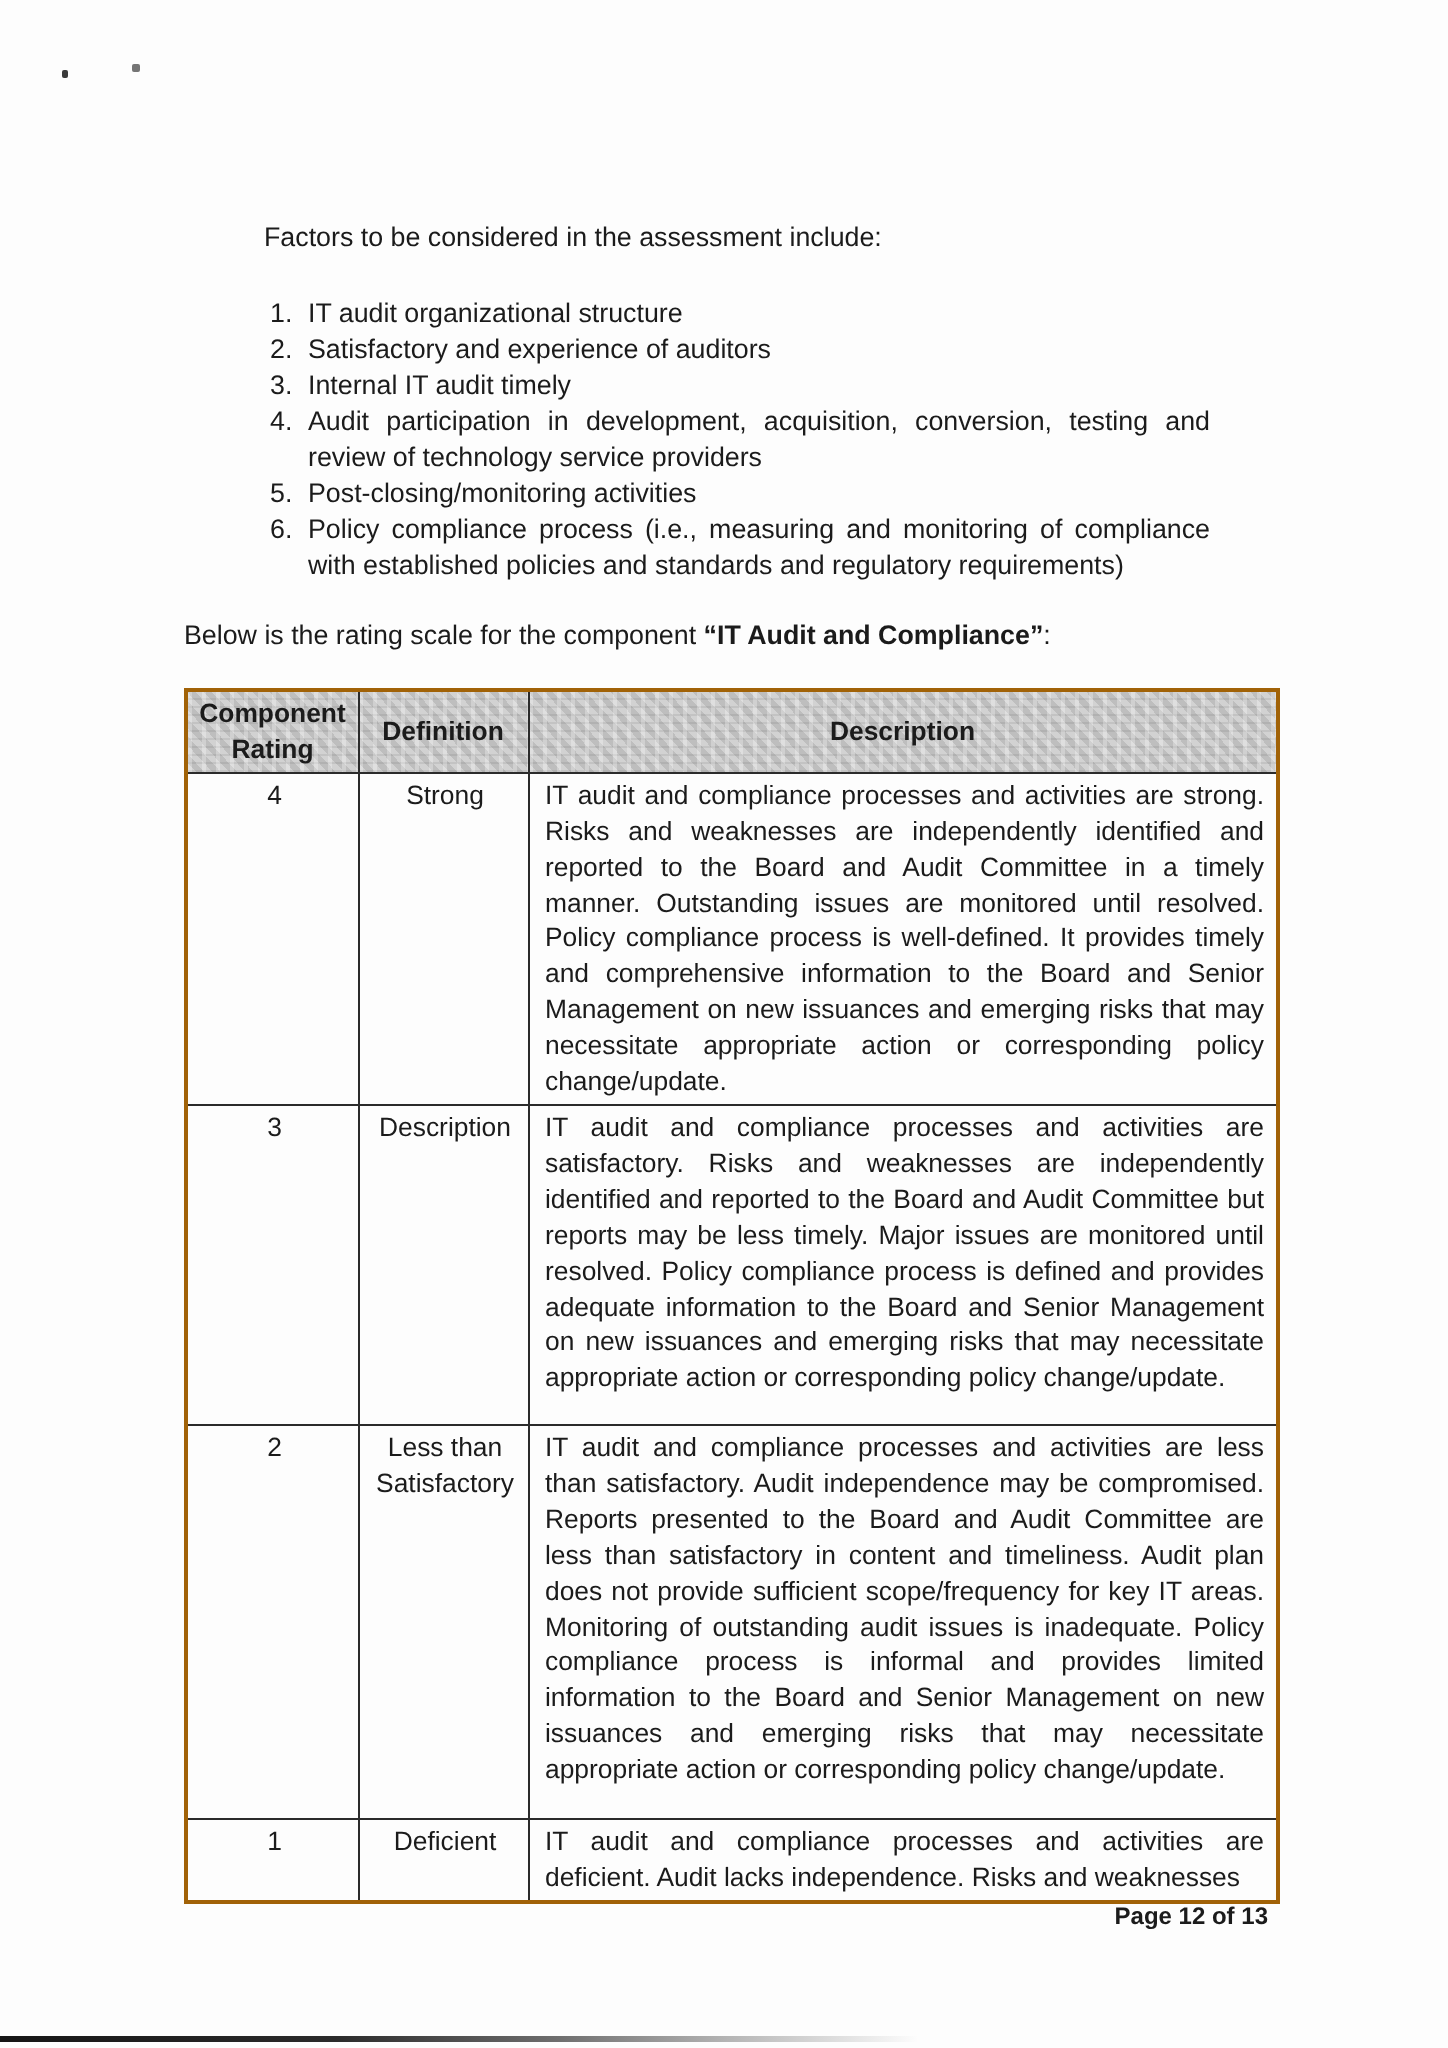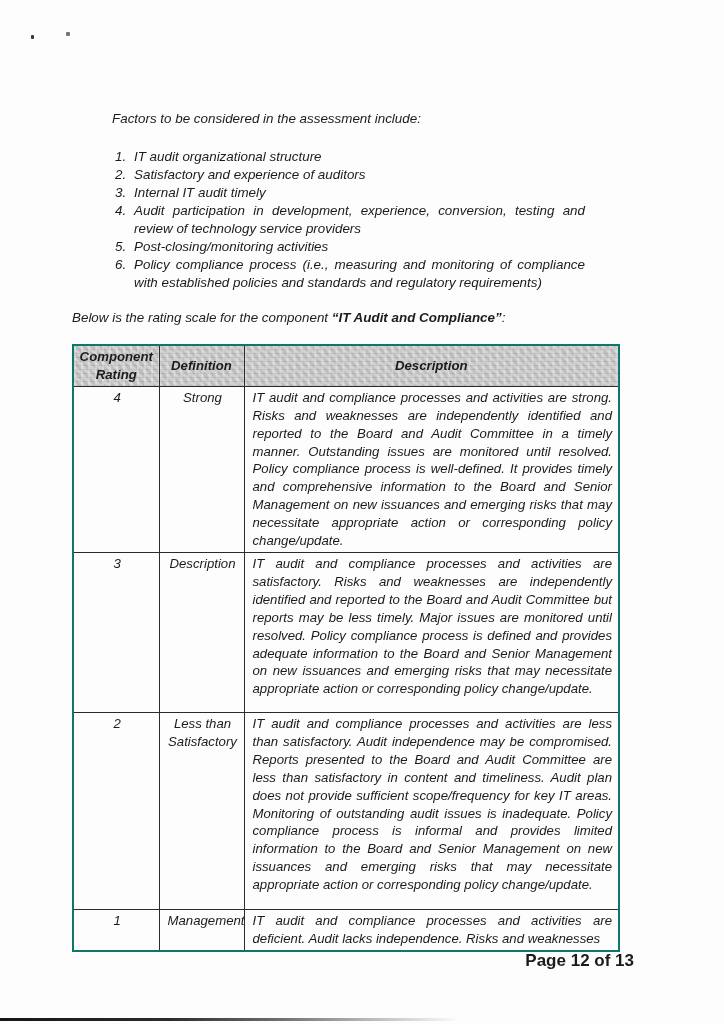--- a/index.html
+++ b/index.html
@@ -28,26 +28,25 @@
     position: absolute;
     left: 0;
     top: 1018px;
     width: 560px;
     height: 3px;
     background: linear-gradient(to right, #161616 0%, #2b2b2b 30%, #6f6f6f 50%, #b5b5b5 65%, rgba(200,200,200,0) 82%);
   }
 
   .content {
     position: absolute;
-    left: 72px;
+    left: 92px;
     top: 110px;
     width: 513px;
     font-size: 13.4px;
     line-height: 18px;
-    font-style: italic;
   }
   .factors-intro {
     margin: 0 0 0 40px;
   }
   ol.factors-list {
     margin: 20px 0 0 0;
     padding: 0 0 0 62px;
     counter-reset: fct;
     list-style: none;
   }
@@ -66,21 +65,21 @@
   .rating-intro {
     margin: 17px 0 0 0;
   }
   .rating-intro .bold { font-weight: bold; }
 
   table.rating-table {
     margin-top: 17px;
     width: 546px;
     border-collapse: collapse;
     table-layout: fixed;
-    border: 2px solid #0f766e;
+    border: 2px solid #a16207;
   }
   table.rating-table td, table.rating-table th {
     border: 1.5px solid #2b2b2b;
     vertical-align: top;
     font-size: 13.2px;
     line-height: 17.9px;
     padding: 2px 6px 2px 8px;
     overflow: hidden;
   }
   table.rating-table th {
@@ -108,41 +107,41 @@
 
   tr.row-0 td { height: 157px; }
   tr.row-1 td { height: 155px; }
   tr.row-2 td { height: 192px; }
   tr.row-3 td { height: 31px; }
 
   .footer {
     position: absolute;
     top: 951px;
     right: 90px;
-    font-size: 17px;
+    font-size: 12px;
     font-weight: 600;
   }
 </style>
 </head>
 <body>
 
 <div class="page">
 
   <span class="speck speck-1"></span>
   <span class="speck speck-2"></span>
 
   <div class="content">
 
     <p class="factors-intro">Factors to be considered in the assessment include:</p>
 
     <ol class="factors-list">
       <li>IT audit organizational structure</li>
       <li>Satisfactory and experience of auditors</li>
       <li>Internal IT audit timely</li>
-      <li>Audit participation in development, experience, conversion, testing and review of technology service providers</li>
+      <li>Audit participation in development, acquisition, conversion, testing and review of technology service providers</li>
       <li>Post-closing/monitoring activities</li>
       <li>Policy compliance process (i.e., measuring and monitoring of compliance with established policies and standards and regulatory requirements)</li>
     </ol>
 
     <p class="rating-intro"><span>Below is the rating scale for the component </span><span class="bold">“IT Audit and Compliance”</span><span>:</span></p>
 
     <table class="rating-table">
       <colgroup>
         <col class="c-rating">
         <col class="c-def">
@@ -166,21 +165,21 @@
           <td class="cell-def">Description</td>
           <td class="cell-desc">IT audit and compliance processes and activities are satisfactory. Risks and weaknesses are independently identified and reported to the Board and Audit Committee but reports may be less timely. Major issues are monitored until resolved. Policy compliance process is defined and provides adequate information to the Board and Senior Management on new issuances and emerging risks that may necessitate appropriate action or corresponding policy change/update.</td>
         </tr>
         <tr class="row-2">
           <td class="cell-rating">2</td>
           <td class="cell-def">Less than Satisfactory</td>
           <td class="cell-desc">IT audit and compliance processes and activities are less than satisfactory. Audit independence may be compromised. Reports presented to the Board and Audit Committee are less than satisfactory in content and timeliness. Audit plan does not provide sufficient scope/frequency for key IT areas. Monitoring of outstanding audit issues is inadequate. Policy compliance process is informal and provides limited information to the Board and Senior Management on new issuances and emerging risks that may necessitate appropriate action or corresponding policy change/update.</td>
         </tr>
         <tr class="row-3">
           <td class="cell-rating">1</td>
-          <td class="cell-def">Management</td>
+          <td class="cell-def">Deficient</td>
           <td class="cell-desc">IT audit and compliance processes and activities are deficient. Audit lacks independence. Risks and weaknesses</td>
         </tr>
       </tbody>
     </table>
   </div>
 
   <div class="footer">Page 12 of 13</div>
 
   <div class="scan-edge"></div>
 

